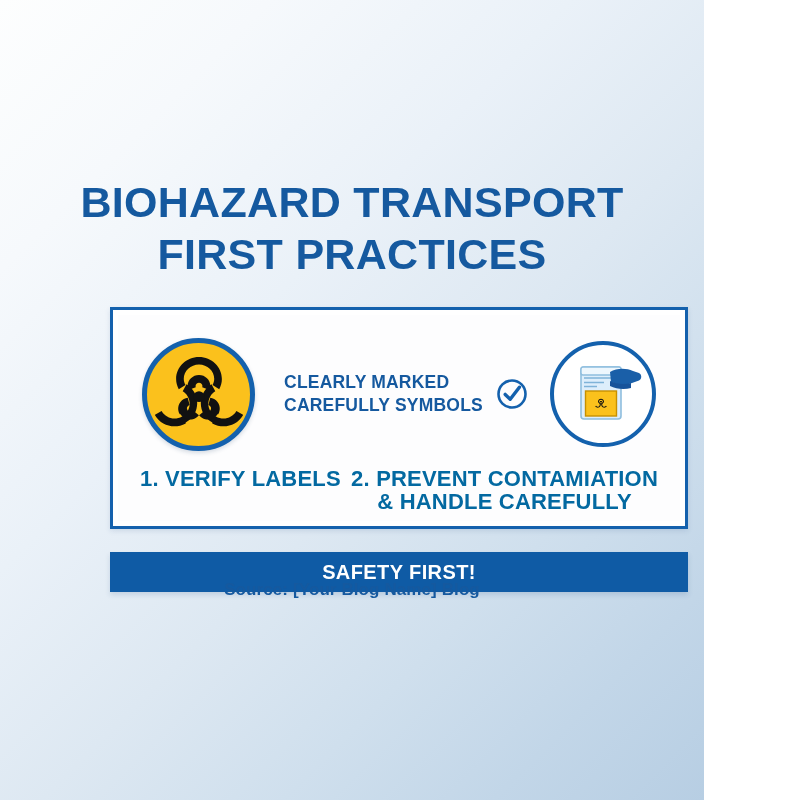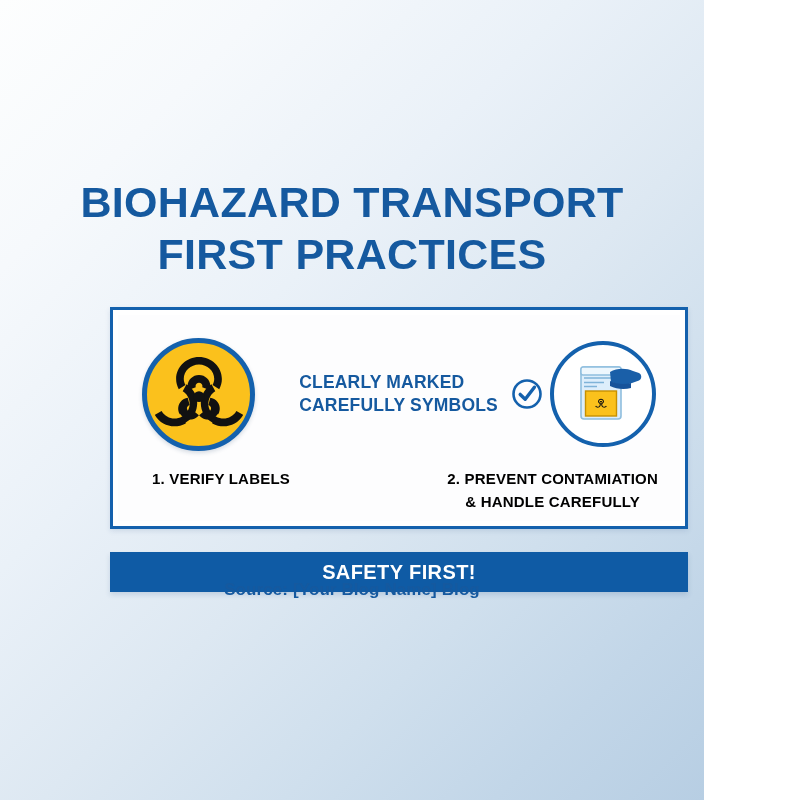--- a/index.html
+++ b/index.html
@@ -92,21 +92,21 @@
     justify-content: center;
     flex: 0 0 auto;
     box-shadow: 0 2px 4px rgba(30, 60, 100, 0.18);
   }
   .biohazard-badge svg { display: block; }
 
   .center-text {
     flex: 1 1 auto;
     display: flex;
     align-items: center;
-    justify-content: flex-end;
+    justify-content: center;
     gap: 12px;
     padding: 0 6px 0 14px;
   }
   .center-label {
     color: #15599f;
     font-weight: bold;
     font-size: 17.5px;
     line-height: 23px;
     text-align: left;
     letter-spacing: 0.2px;
@@ -134,26 +134,25 @@
     left: 0;
     right: 0;
     top: 152px;
     display: flex;
     align-items: flex-start;
     justify-content: space-between;
     padding: 0 22px;
     box-sizing: border-box;
   }
   .step {
-    color: #000000;
-    font-weight: bold;
-    font-size: 15px;
+    color: #0369a1;
+    font-weight: bold;
+    font-size: 22px;
     line-height: 23px;
     letter-spacing: 0.2px;
-    margin-left: 12px;
   }
   .step-left { text-align: left; }
   .step-right { text-align: center; }
   .step .line { display: block; }
 
   
   .banner {
     position: absolute;
     left: 110px;
     top: 552px;

